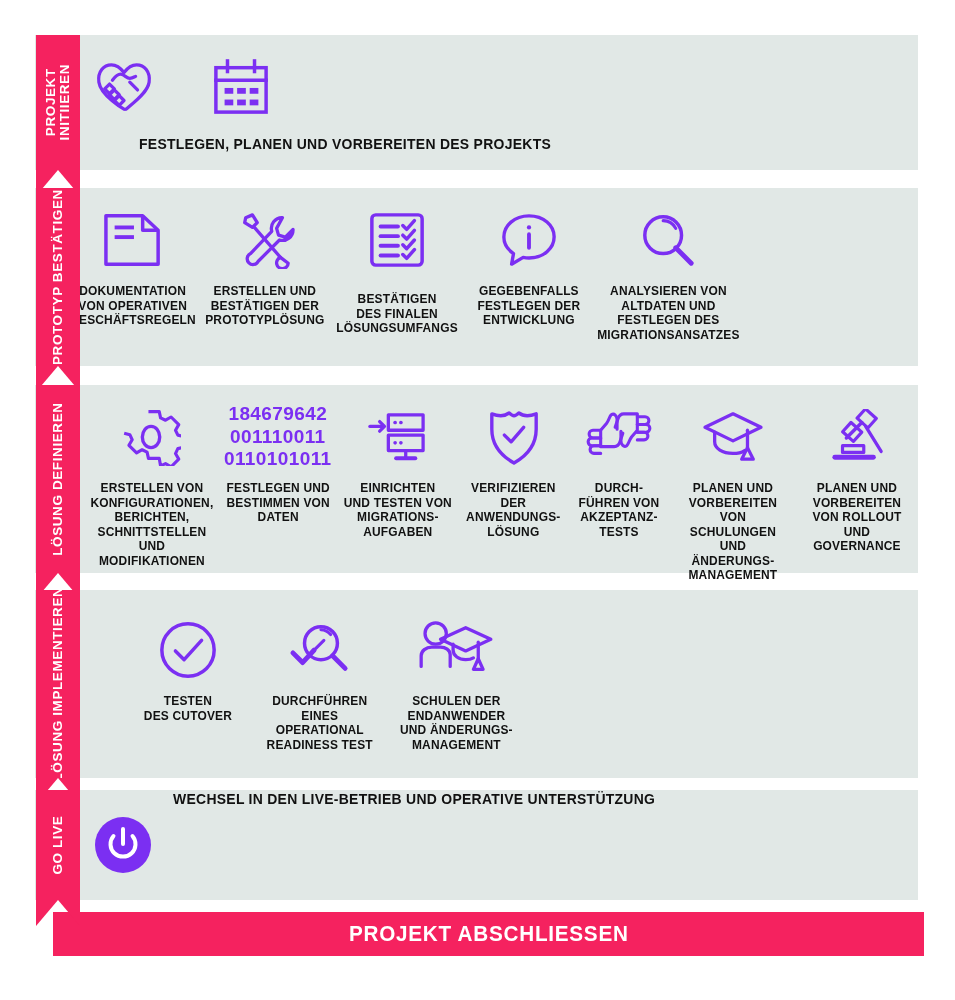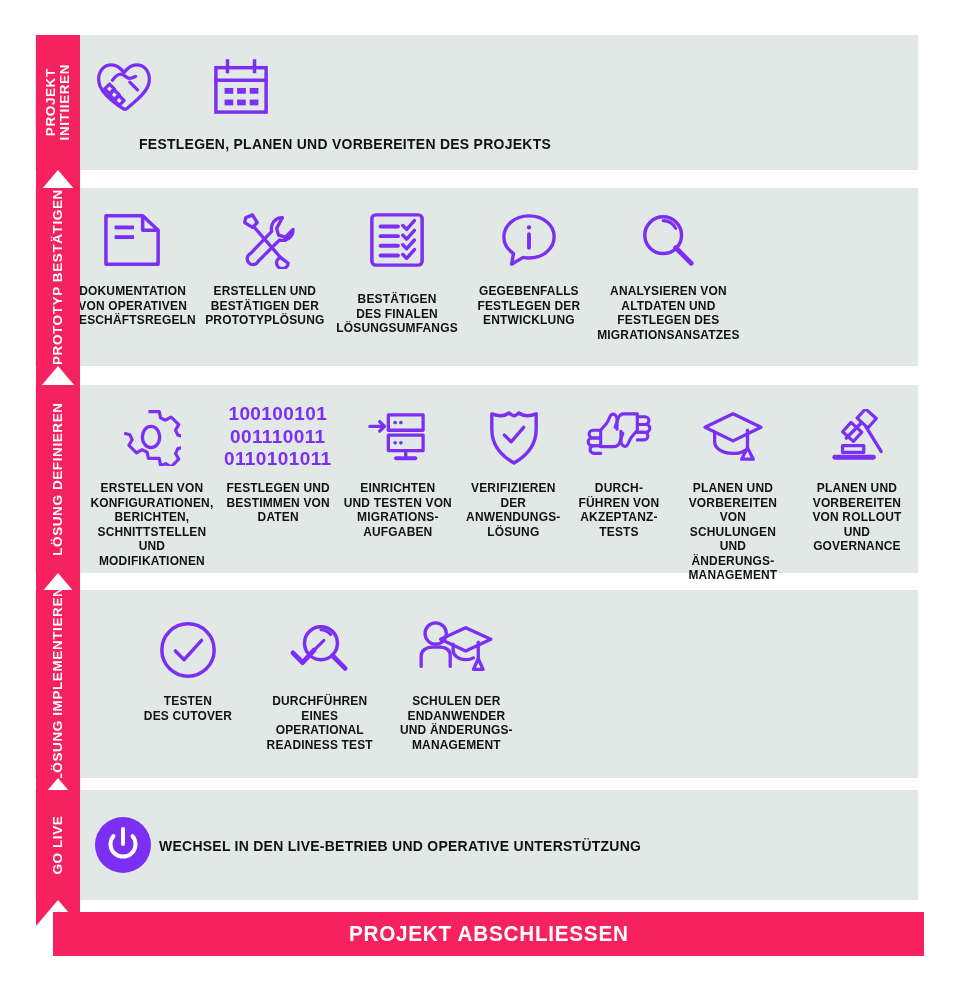--- a/index.html
+++ b/index.html
@@ -93,21 +93,21 @@
     font-family: "Liberation Sans Narrow", "Liberation Sans", sans-serif;
     font-weight: bold;
     font-size: 15px;
     color: #111;
     letter-spacing: 0.3px;
     transform: scaleX(0.93);
     transform-origin: left center;
   }
 
   
-  .golive-row { display: flex; align-items: center; height: 100%; padding-left: 60px; gap: 8px; }
+  .golive-row { display: flex; height: 100%; padding-left: 60px; gap: 22px; }
   .golive-caption {
     font-family: "Liberation Sans Narrow", "Liberation Sans", sans-serif;
     font-weight: bold;
     font-size: 15px;
     color: #111;
     letter-spacing: 0.3px;
     transform: scaleX(0.93);
     transform-origin: left center;
   }
 
@@ -284,21 +284,21 @@
         </div>
         <div class="item-label">ERSTELLEN VON
 KONFIGURATIONEN,
 BERICHTEN,
 SCHNITTSTELLEN UND
 MODIFIKATIONEN</div>
       </div>
 
       <div class="item" style="width:118px;">
         <div class="icon-box">
-          <div class="binary-icon">100100101
+          <div class="binary-icon">184679642
 001110011
 0110101011</div>
         </div>
         <div class="item-label">FESTLEGEN UND
 BESTIMMEN VON
 DATEN</div>
       </div>
 
       <div class="item" style="width:122px;">
         <div class="icon-box">

